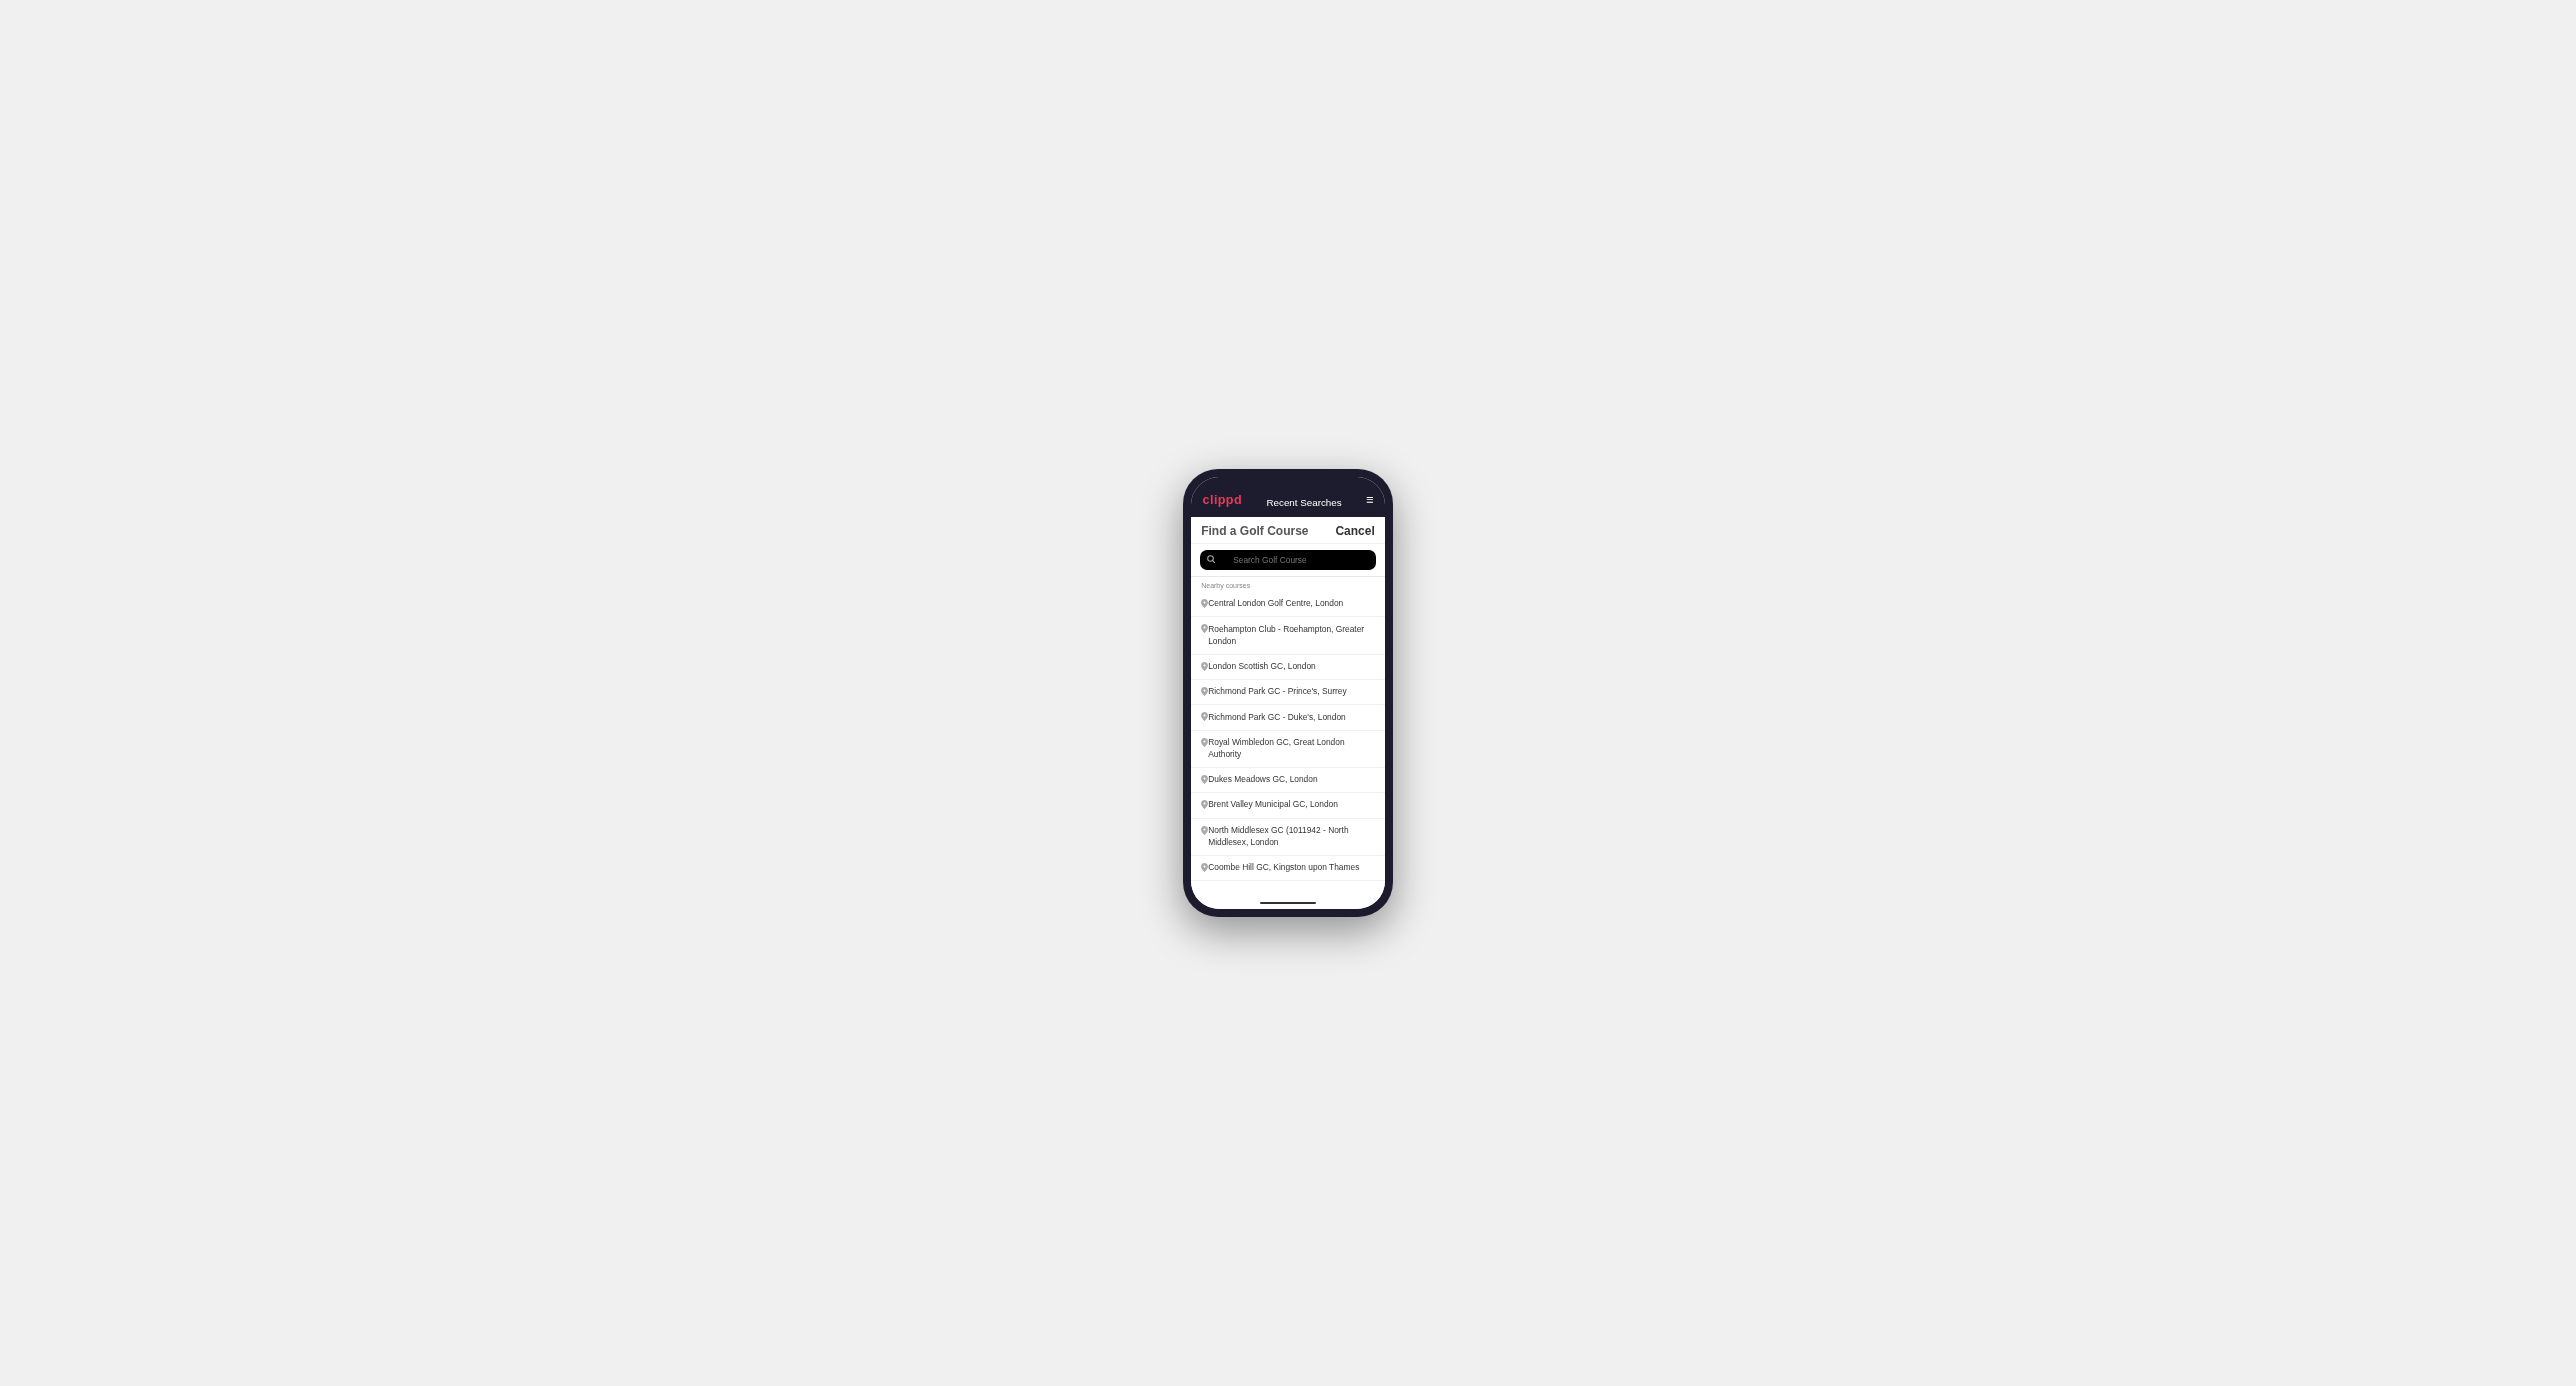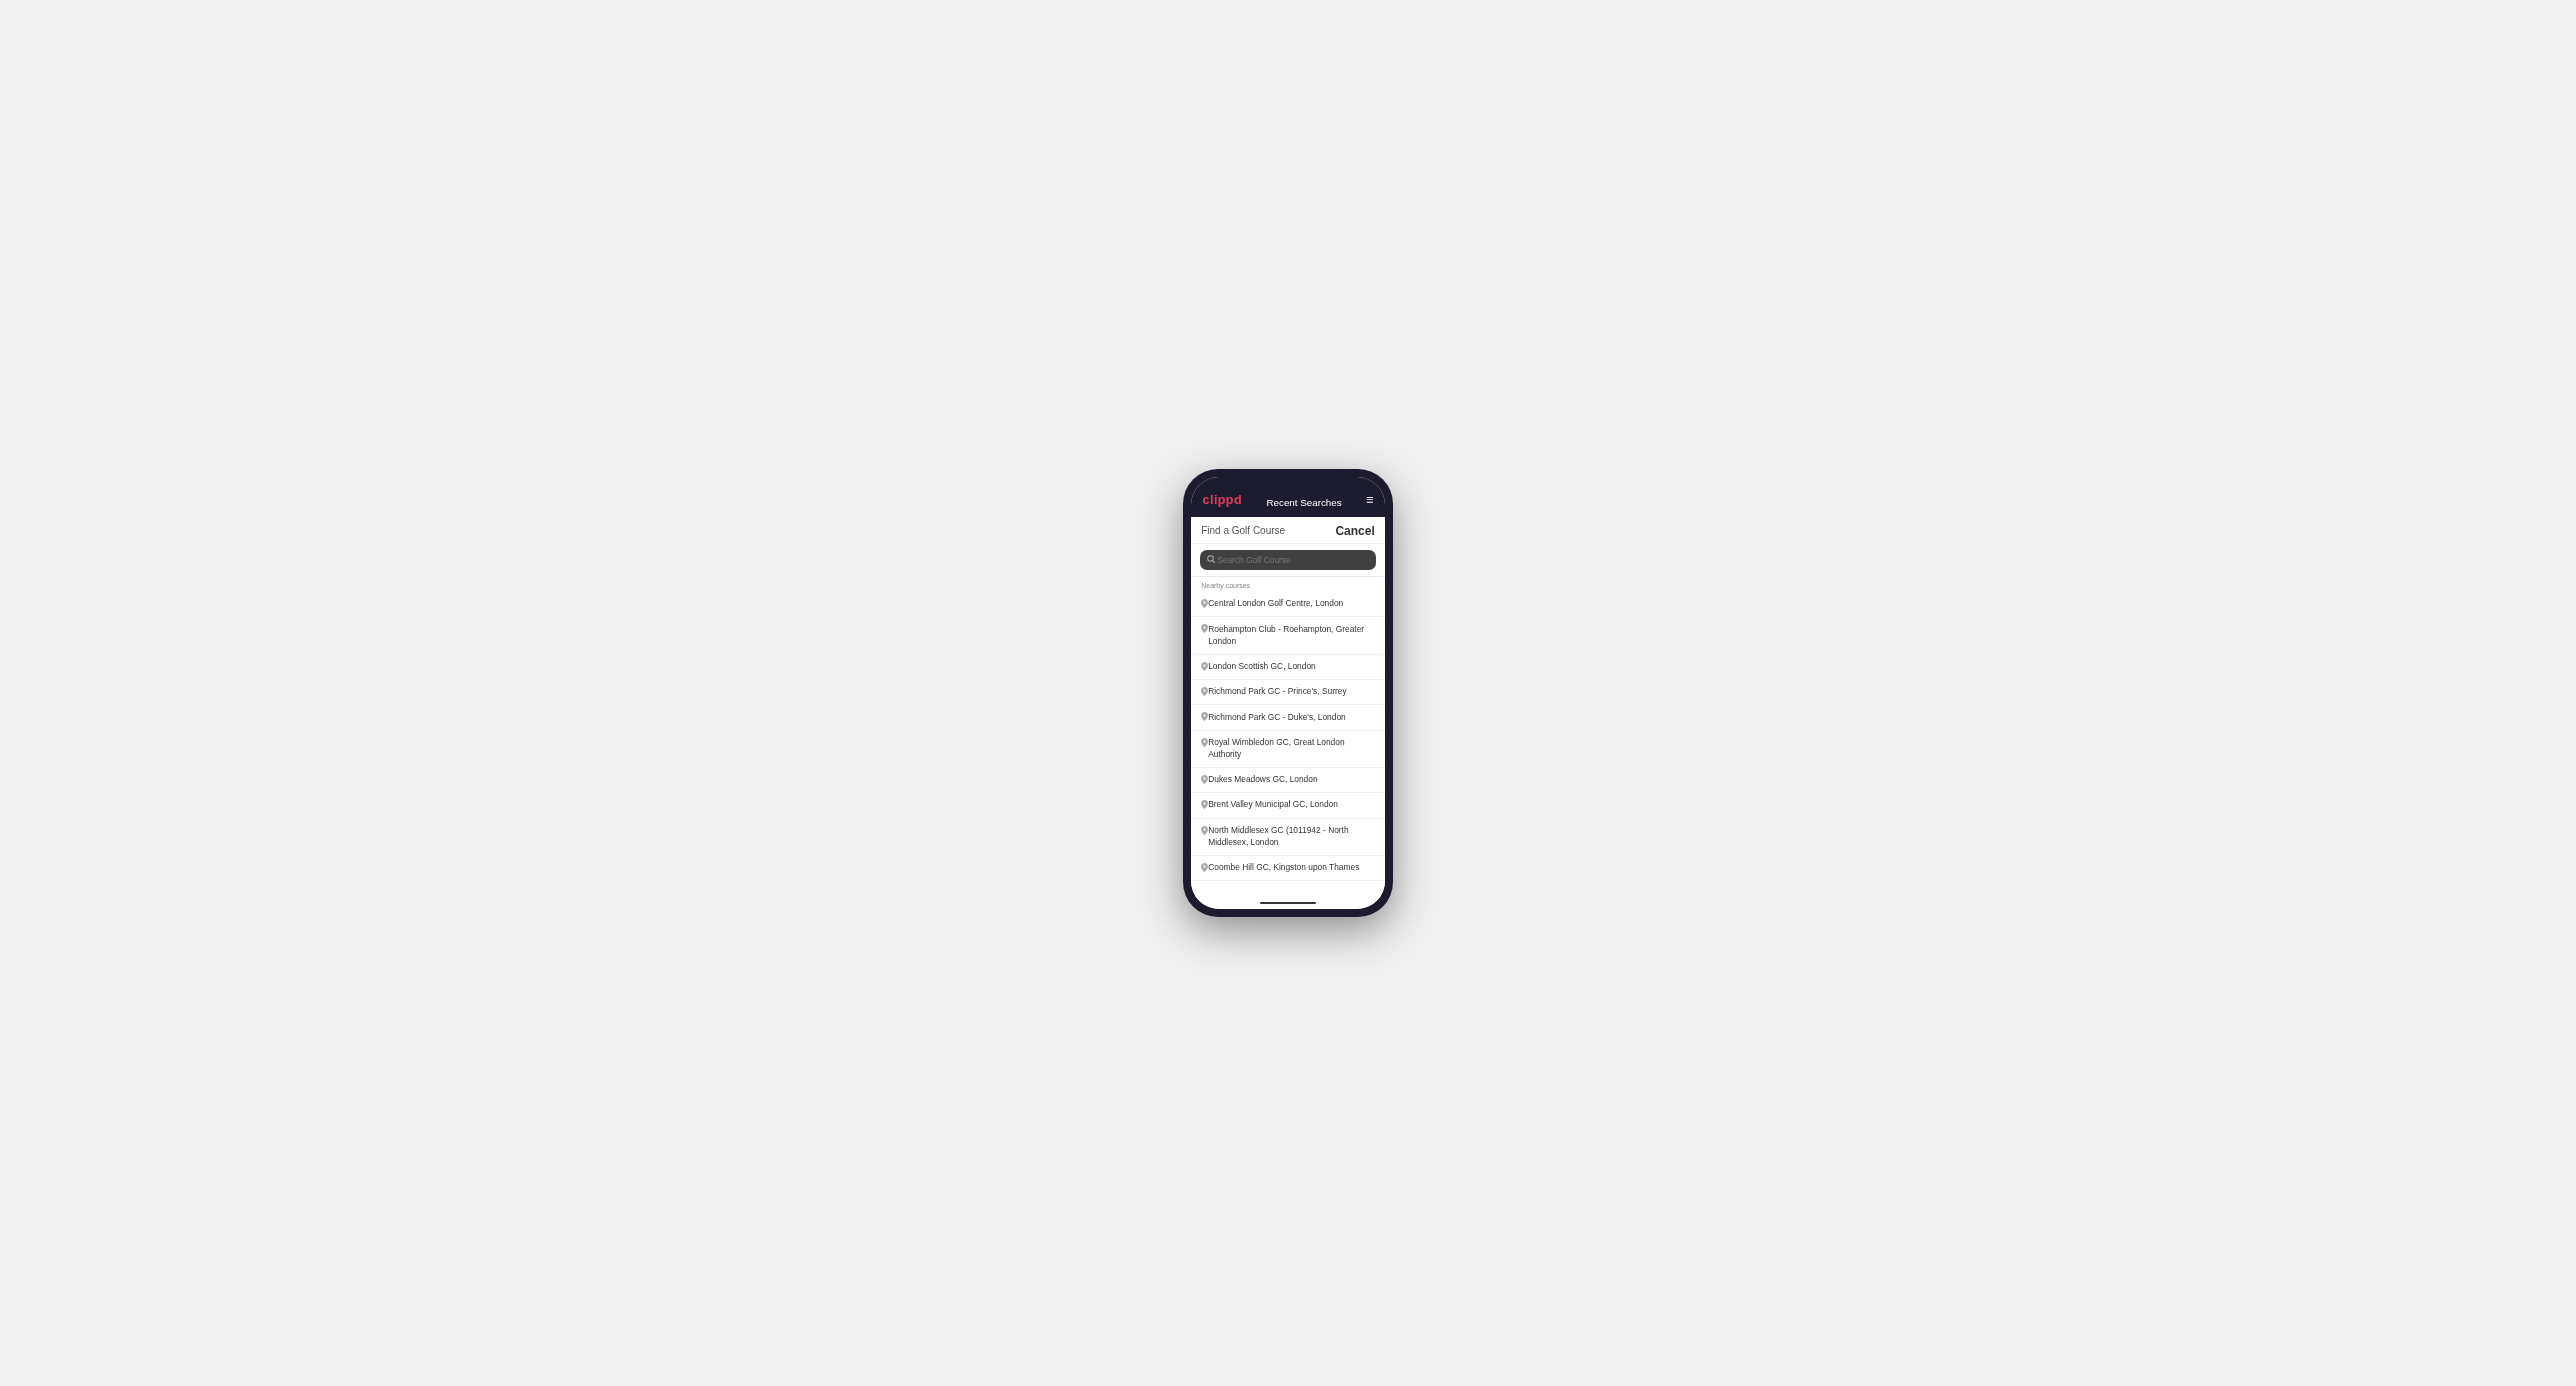--- a/index.html
+++ b/index.html
@@ -81,46 +81,47 @@
     
     .find-bar {
       display: flex;
       align-items: center;
       justify-content: space-between;
       padding: 7px 9.8px 5.6px;
       border-bottom: 0.7px solid #f0f0f0;
     }
 
     .find-label {
-      font-size: 10px;
+      font-size: 12px;
       color: #555;
+      font-weight: bold;
     }
 
     .cancel-button {
       font-size: 12px;
       color: #333;
       font-weight: 700;
       cursor: pointer;
       background: none;
       border: none;
     }
 
     
     .search-container {
       padding: 5.6px 8.4px;
       border-bottom: 0.7px solid #e8e8e8;
     }
 
     .search-input-wrapper {
       display: flex;
       align-items: center;
-      background: #404040;
+      background: #000000;
       border-radius: 7px;
       padding: 4.9px 7px;
-      gap: 2px;
+      gap: 18px;
     }
 
     .search-icon-svg {
       color: #aaa;
       font-size: 8.4px;
       flex-shrink: 0;
     }
 
     .search-input {
       background: transparent;

